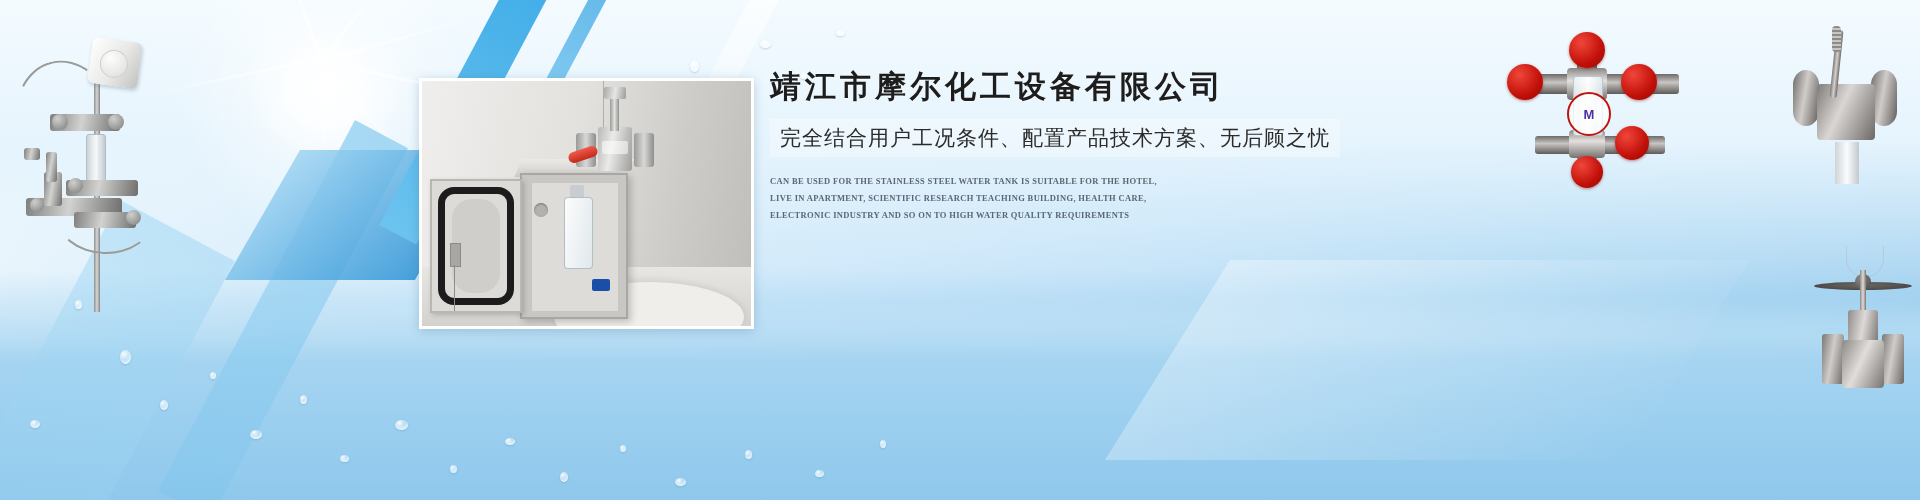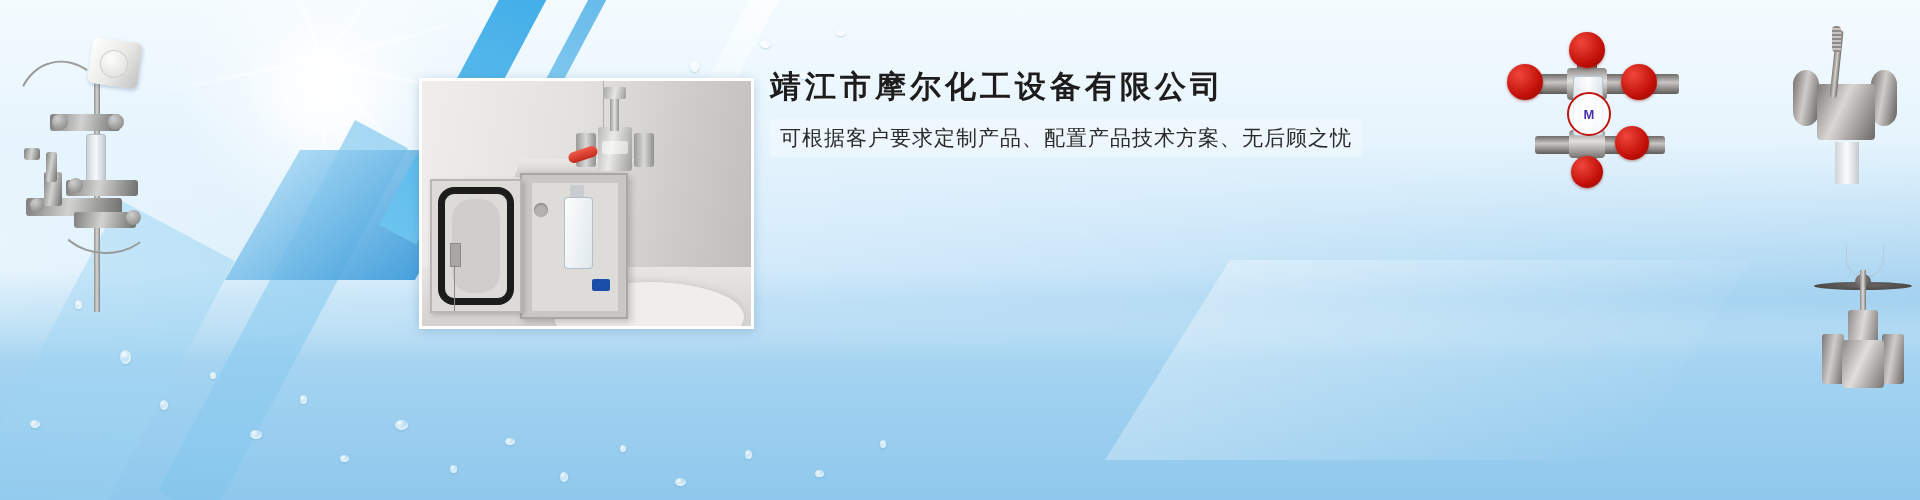--- a/index.html
+++ b/index.html
@@ -326,17 +326,18 @@
     <div class="gv-knob"></div>
     <div class="gv-stem"></div>
     <div class="gv-bonnet"></div>
     <div class="gv-flange" style="left:22px;"></div>
     <div class="gv-flange" style="left:82px;"></div>
     <div class="gv-body"></div>
   </div>
 
   <div class="copy">
     <div class="company">靖江市摩尔化工设备有限公司</div>
-    <div><span class="tag-sub">可根据客户要求定制产品、配置产品技术方案、无后顾之忧</span></div>
+    <div><span class="tag-sub">完全结合用户工况条件、配置产品技术方案、无后顾之忧</span></div>
+    <div class="eng">CAN BE USED FOR THE STAINLESS STEEL WATER TANK IS SUITABLE FOR THE HOTEL, LIVE IN APARTMENT, SCIENTIFIC RESEARCH TEACHING BUILDING, HEALTH CARE, ELECTRONIC INDUSTRY AND SO ON TO HIGH WATER QUALITY REQUIREMENTS</div>
   </div>
 
 
 </div>
 
 </body></html>

